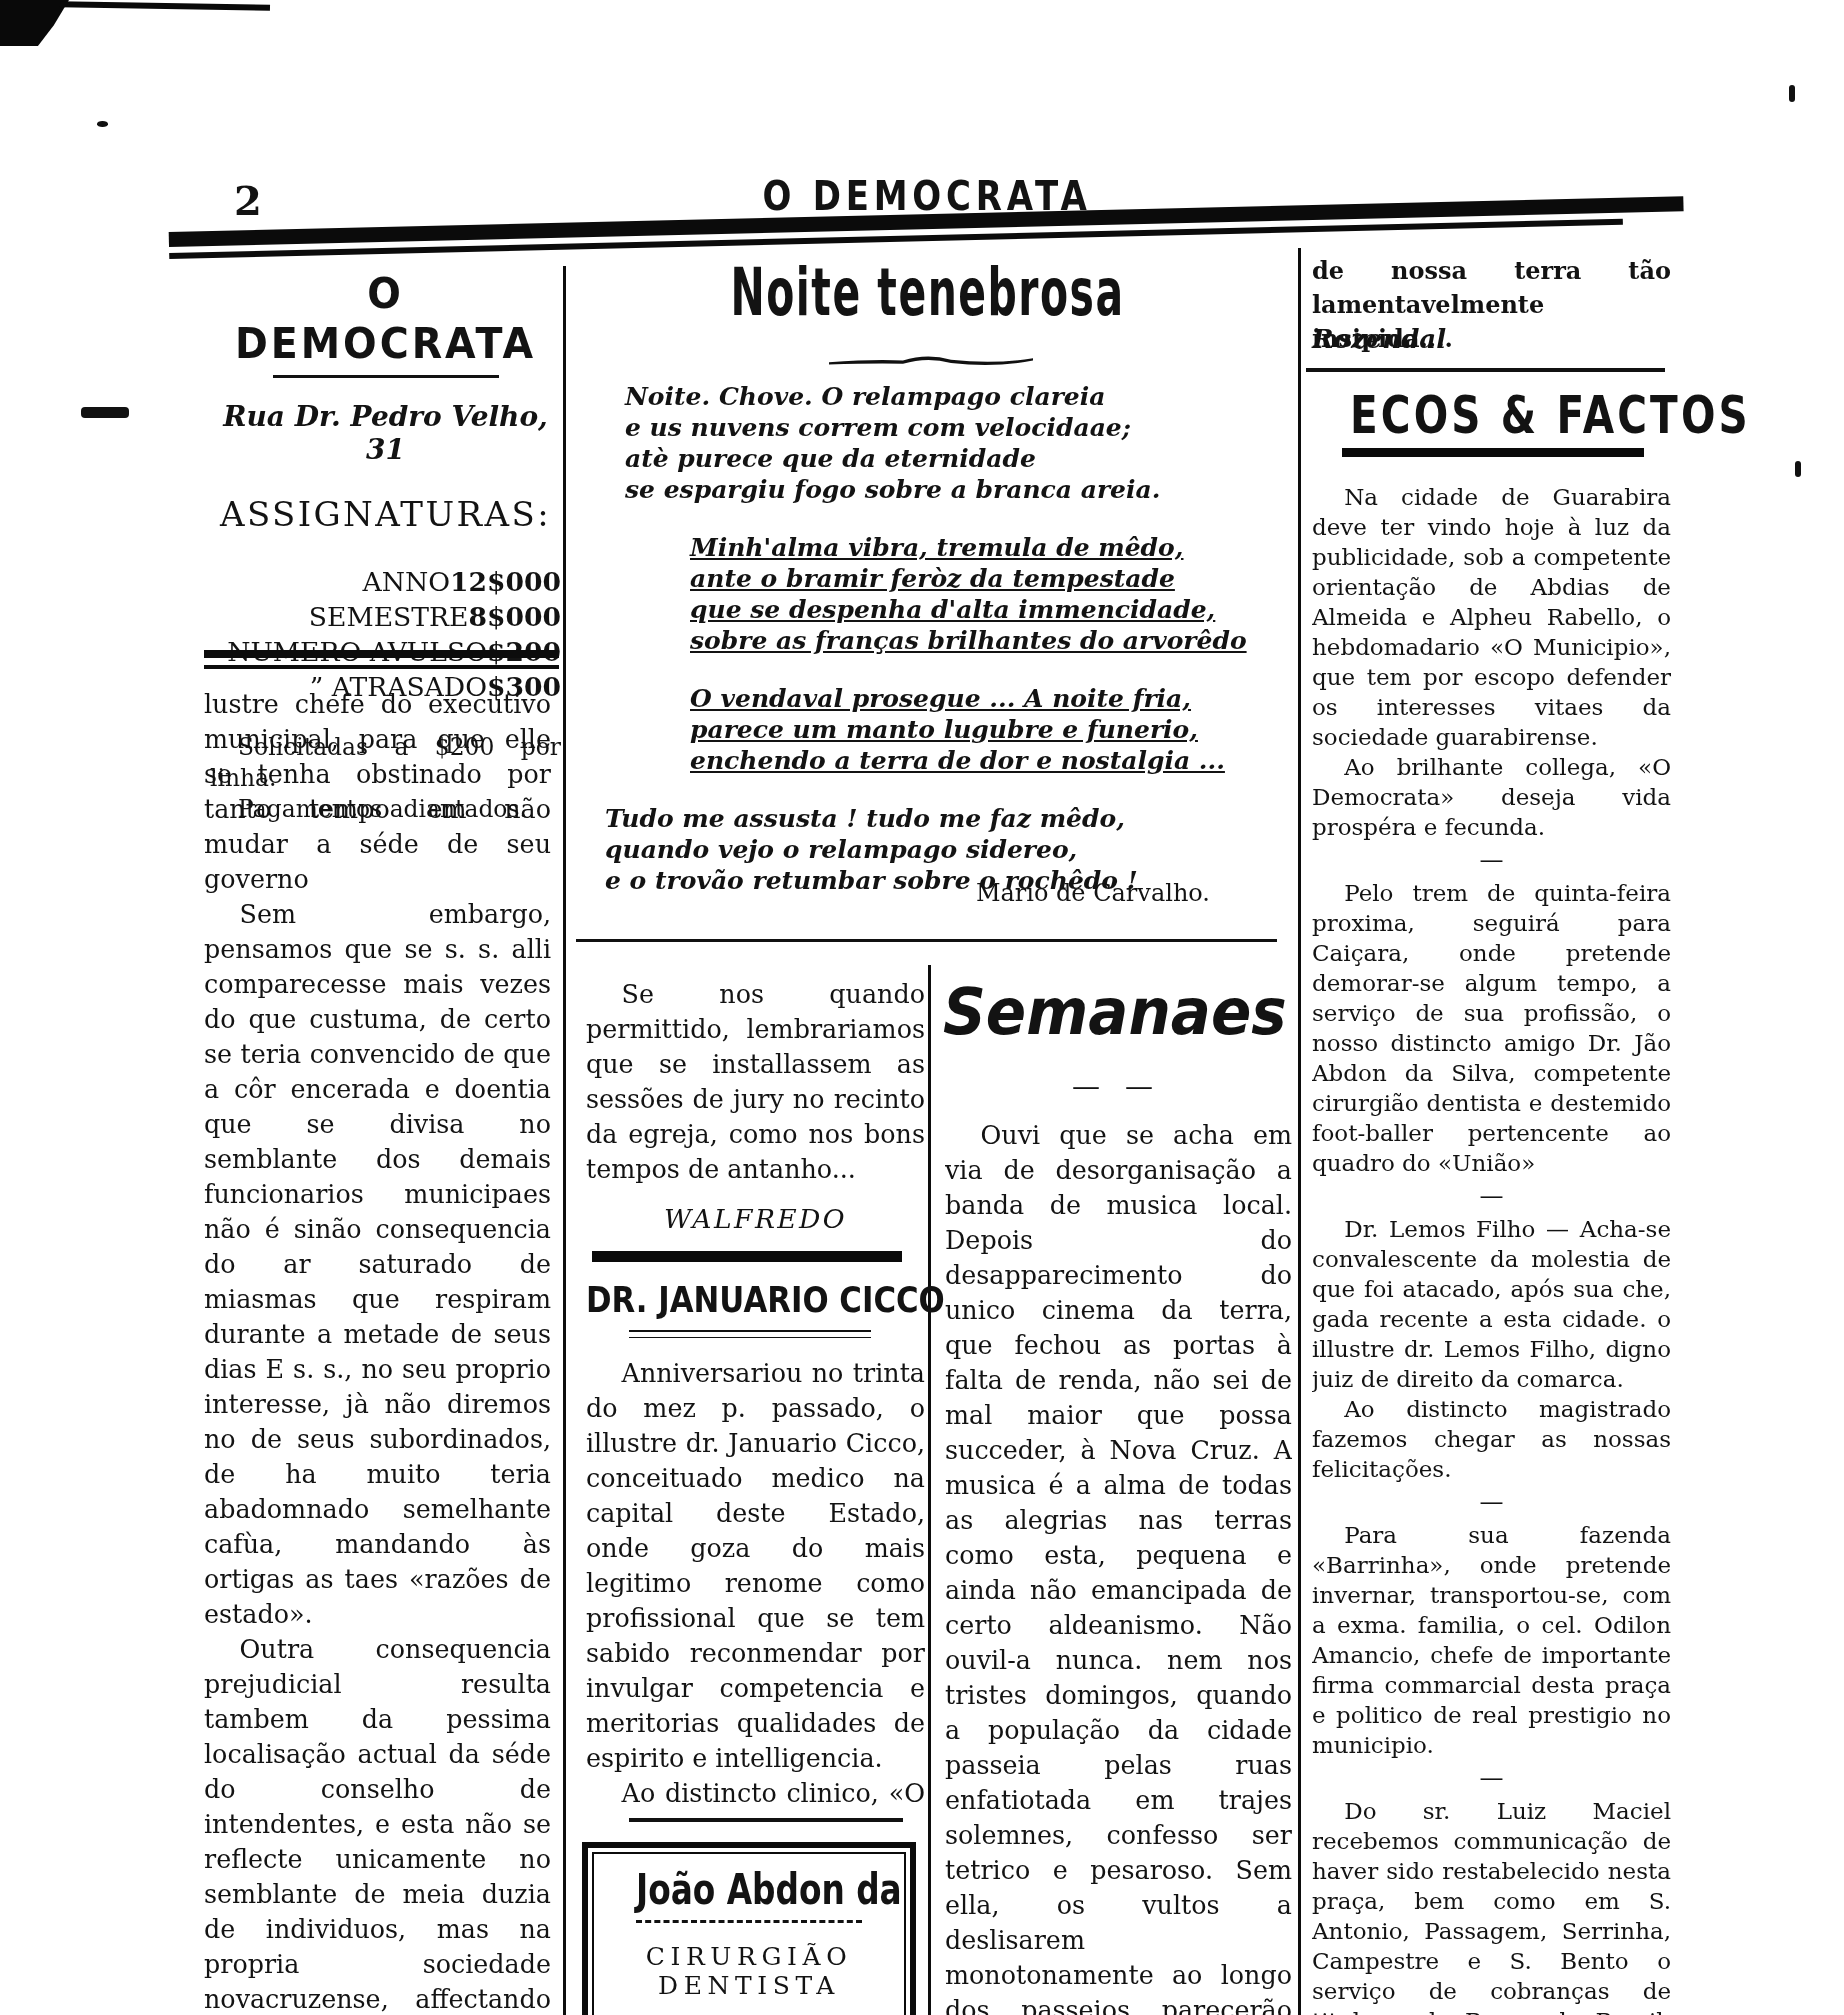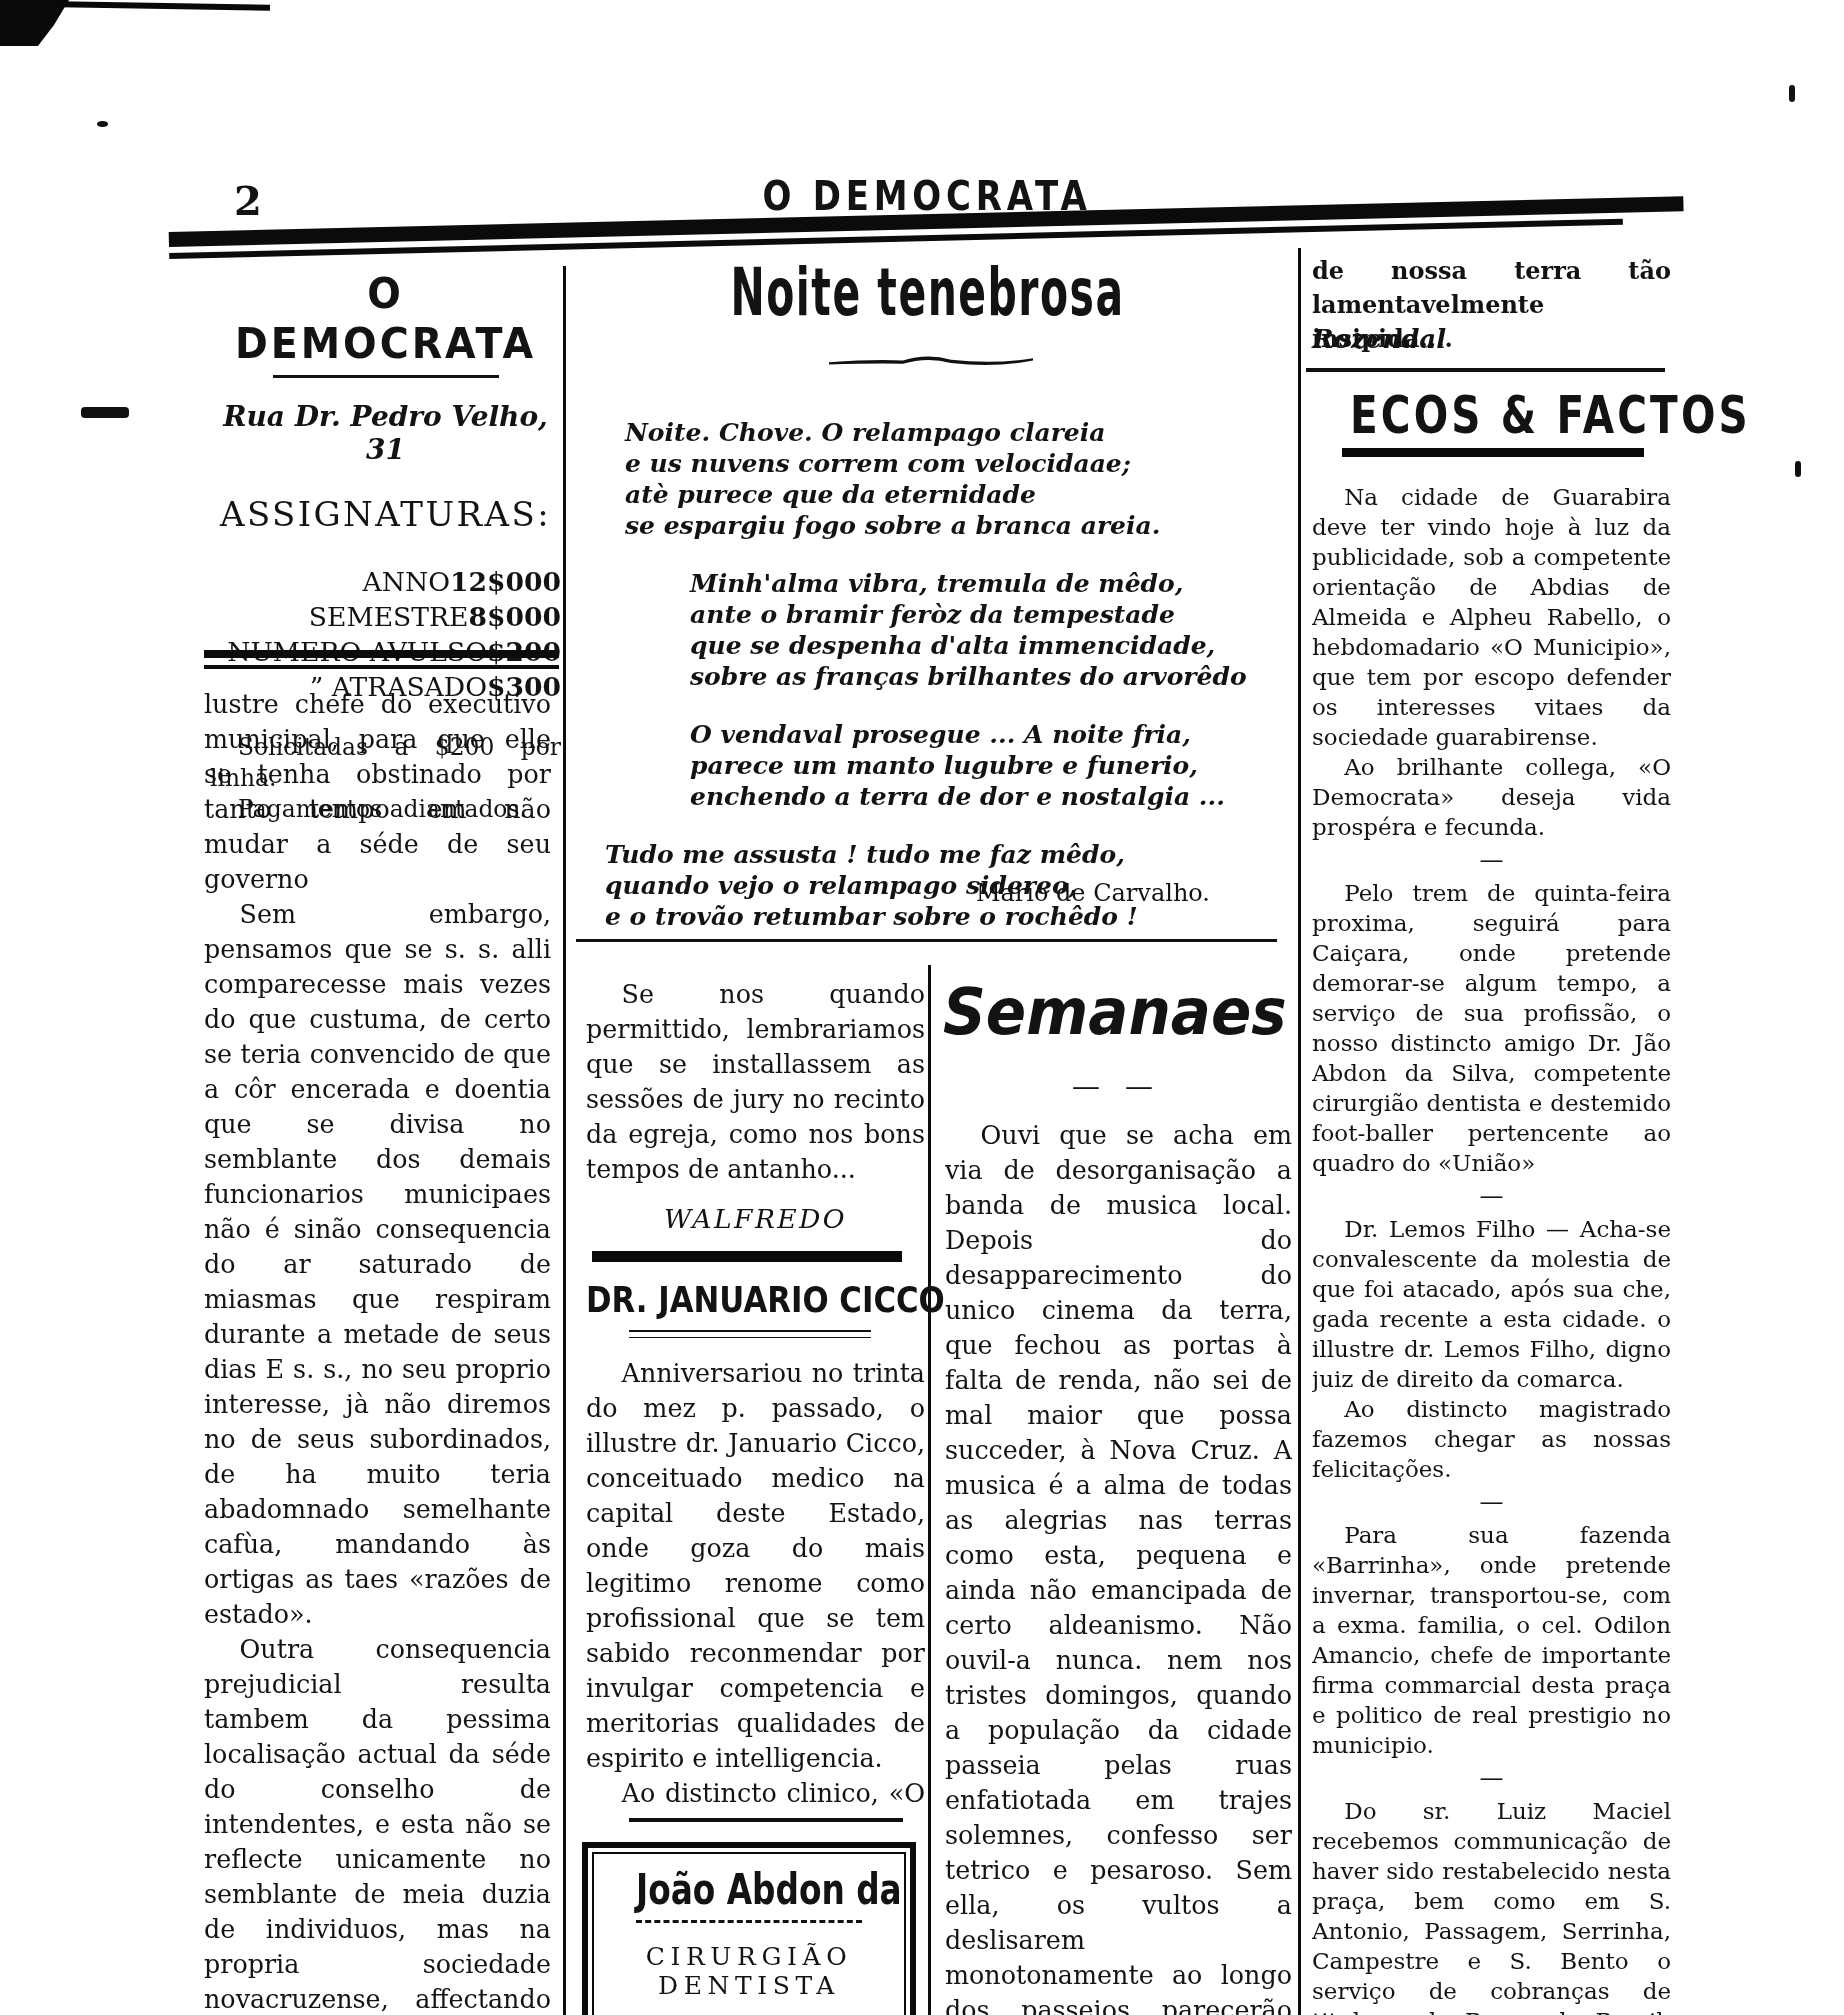--- a/index.html
+++ b/index.html
@@ -33,22 +33,22 @@
   .bodycol{font-size:25.4px;line-height:35px;text-align:justify;}
   .para{text-indent:1.4em;}
   .para.noindent{text-indent:0;}
   .leftcol{left:204px;top:687px;width:347px;height:1556px;overflow:hidden;}
   
   .poem-title{left:605px;top:254px;width:645px;text-align:center;font-family:"DejaVu Sans",sans-serif;
       font-weight:bold;font-size:66px;transform:scaleX(.62);transform-origin:center;letter-spacing:2.4px;}
   .poem-flourish{left:826px;top:347px;width:210px;}
   .poem{left:605px;top:381px;width:665px;font-style:italic;font-weight:bold;font-size:25px;line-height:31px;}
   .stanza{margin-bottom:27px;}
-  .stanza.ind{padding-left:85px;}
-  .stanza.ind2{padding-left:20px;margin-top:36px;}
+  .stanza.ind{padding-left:85px;text-decoration:underline;}
+  .stanza.ind2{padding-left:20px;}
   .poem-sign{left:605px;top:879px;width:605px;text-align:right;padding-right:64px;font-size:24px;}
   .poem-rule{left:576px;top:939px;width:701px;height:2.8px;background:#111;}
   
   .jurynote{left:586px;top:977px;width:339px;height:218px;overflow:hidden;}
   .walfredo{left:586px;top:1203px;width:339px;text-align:center;font-size:26.6px;letter-spacing:2.4px;font-style:italic;}
   .heavy-rule{left:592px;top:1251px;width:310px;height:10.5px;background:#0a0a0a;}
   .cicco-head{left:586px;top:1280px;width:339px;font-family:"DejaVu Sans",sans-serif;font-weight:bold;
       font-size:35px;transform:scaleX(.88);transform-origin:left center;white-space:nowrap;}
   .cicco-head-rule{left:629px;top:1330px;width:242px;height:4.8px;border-top:2px solid #111;border-bottom:1.6px solid #111;}
   .cicco-body{left:586px;top:1356px;width:339px;height:451px;overflow:hidden;}

